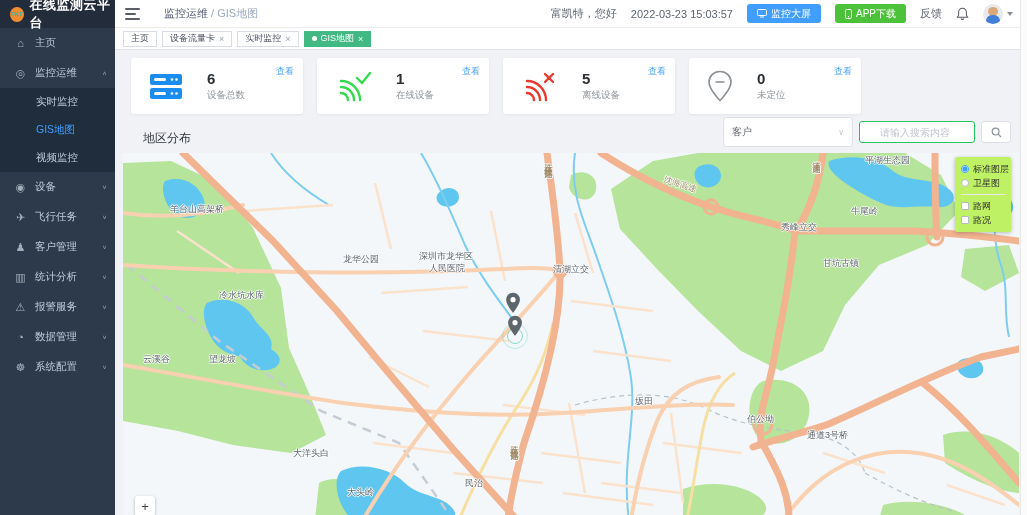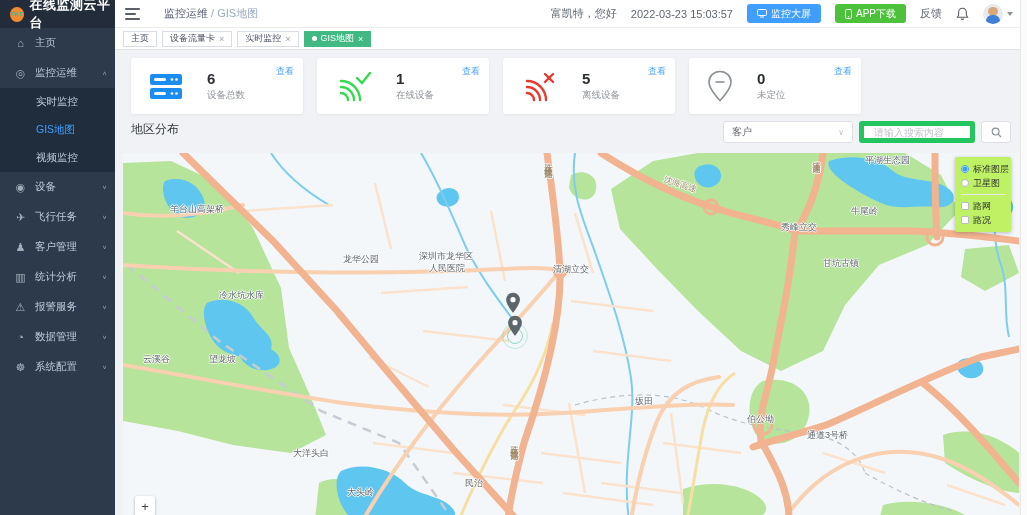--- a/index.html
+++ b/index.html
@@ -61,28 +61,28 @@
   
   .cards { display:flex; gap:14px; margin:0 8px 7px 8px; }
   .card { width:172px; height:56px; background:#fff; border-radius:3px; box-shadow:0 1px 3px rgba(0,0,0,.06);
           position:relative; display:flex; align-items:center; padding-left:18px; gap:24px; }
   .card .view { position:absolute; right:9px; top:7px; font-size:9px; color:#409eff; cursor:pointer; text-decoration:none; }
   .stat-icon { display:flex; }
   .num { font-size:15px; font-weight:bold; color:#2b2f33; line-height:16px; }
   .lbl { font-size:9.5px; color:#8d9399; margin-top:2px; }
 
   
-  .region-row { display:flex; align-items:flex-start; margin:0 8px 6px 8px; height:26px; }
+  .region-row { display:flex; align-items:flex-end; margin:0 8px 6px 20px; height:26px; }
   .region-title { font-size:12px; color:#33383e; }
   .region-controls { margin-left:auto; display:flex; align-items:center; gap:6px; }
-  .select-box { width:130px; height:22px; border:1px solid #dcdfe6; border-radius:3px; background:#fff;
+  .select-box { width:130px; height:30px; border:1px solid #dcdfe6; border-radius:3px; background:#fff;
                 display:flex; align-items:center; padding:0 8px; font-size:10px; color:#606266; cursor:pointer; }
   .select-box .chev { margin-left:auto; color:#c0c4cc; font-size:8px; }
-  .search-input { width:116px; height:22px; border:5px solid #22c55e; border-radius:3px; background:#fff;
-                  font-size:10px; color:#606266; padding:0 10px; outline:none;
+  .search-input { width:116px; height:22px; border:1px solid #22c55e; border-radius:3px; background:#fff;
+                  font-size:10px; color:#606266; padding:0 20px; outline:none;
                   font-family:"Liberation Sans","DejaVu Sans",sans-serif; }
   .search-input::placeholder { color:#c0c4cc; }
   .search-btn { width:30px; height:22px; border:1px solid #dcdfe6; border-radius:3px; background:#fff;
                 display:flex; align-items:center; justify-content:center; cursor:pointer; }
 
   
   .map-wrap { position:relative; height:367px; background:#f3f7fa; overflow:hidden; }
   .map-wrap svg.basemap { position:absolute; left:0; top:0; }
   .map-label { position:absolute; font-size:9px; color:#5f666e; white-space:nowrap;
                text-shadow:1px 0 0 #fff,-1px 0 0 #fff,0 1px 0 #fff,0 -1px 0 #fff; pointer-events:none; }

